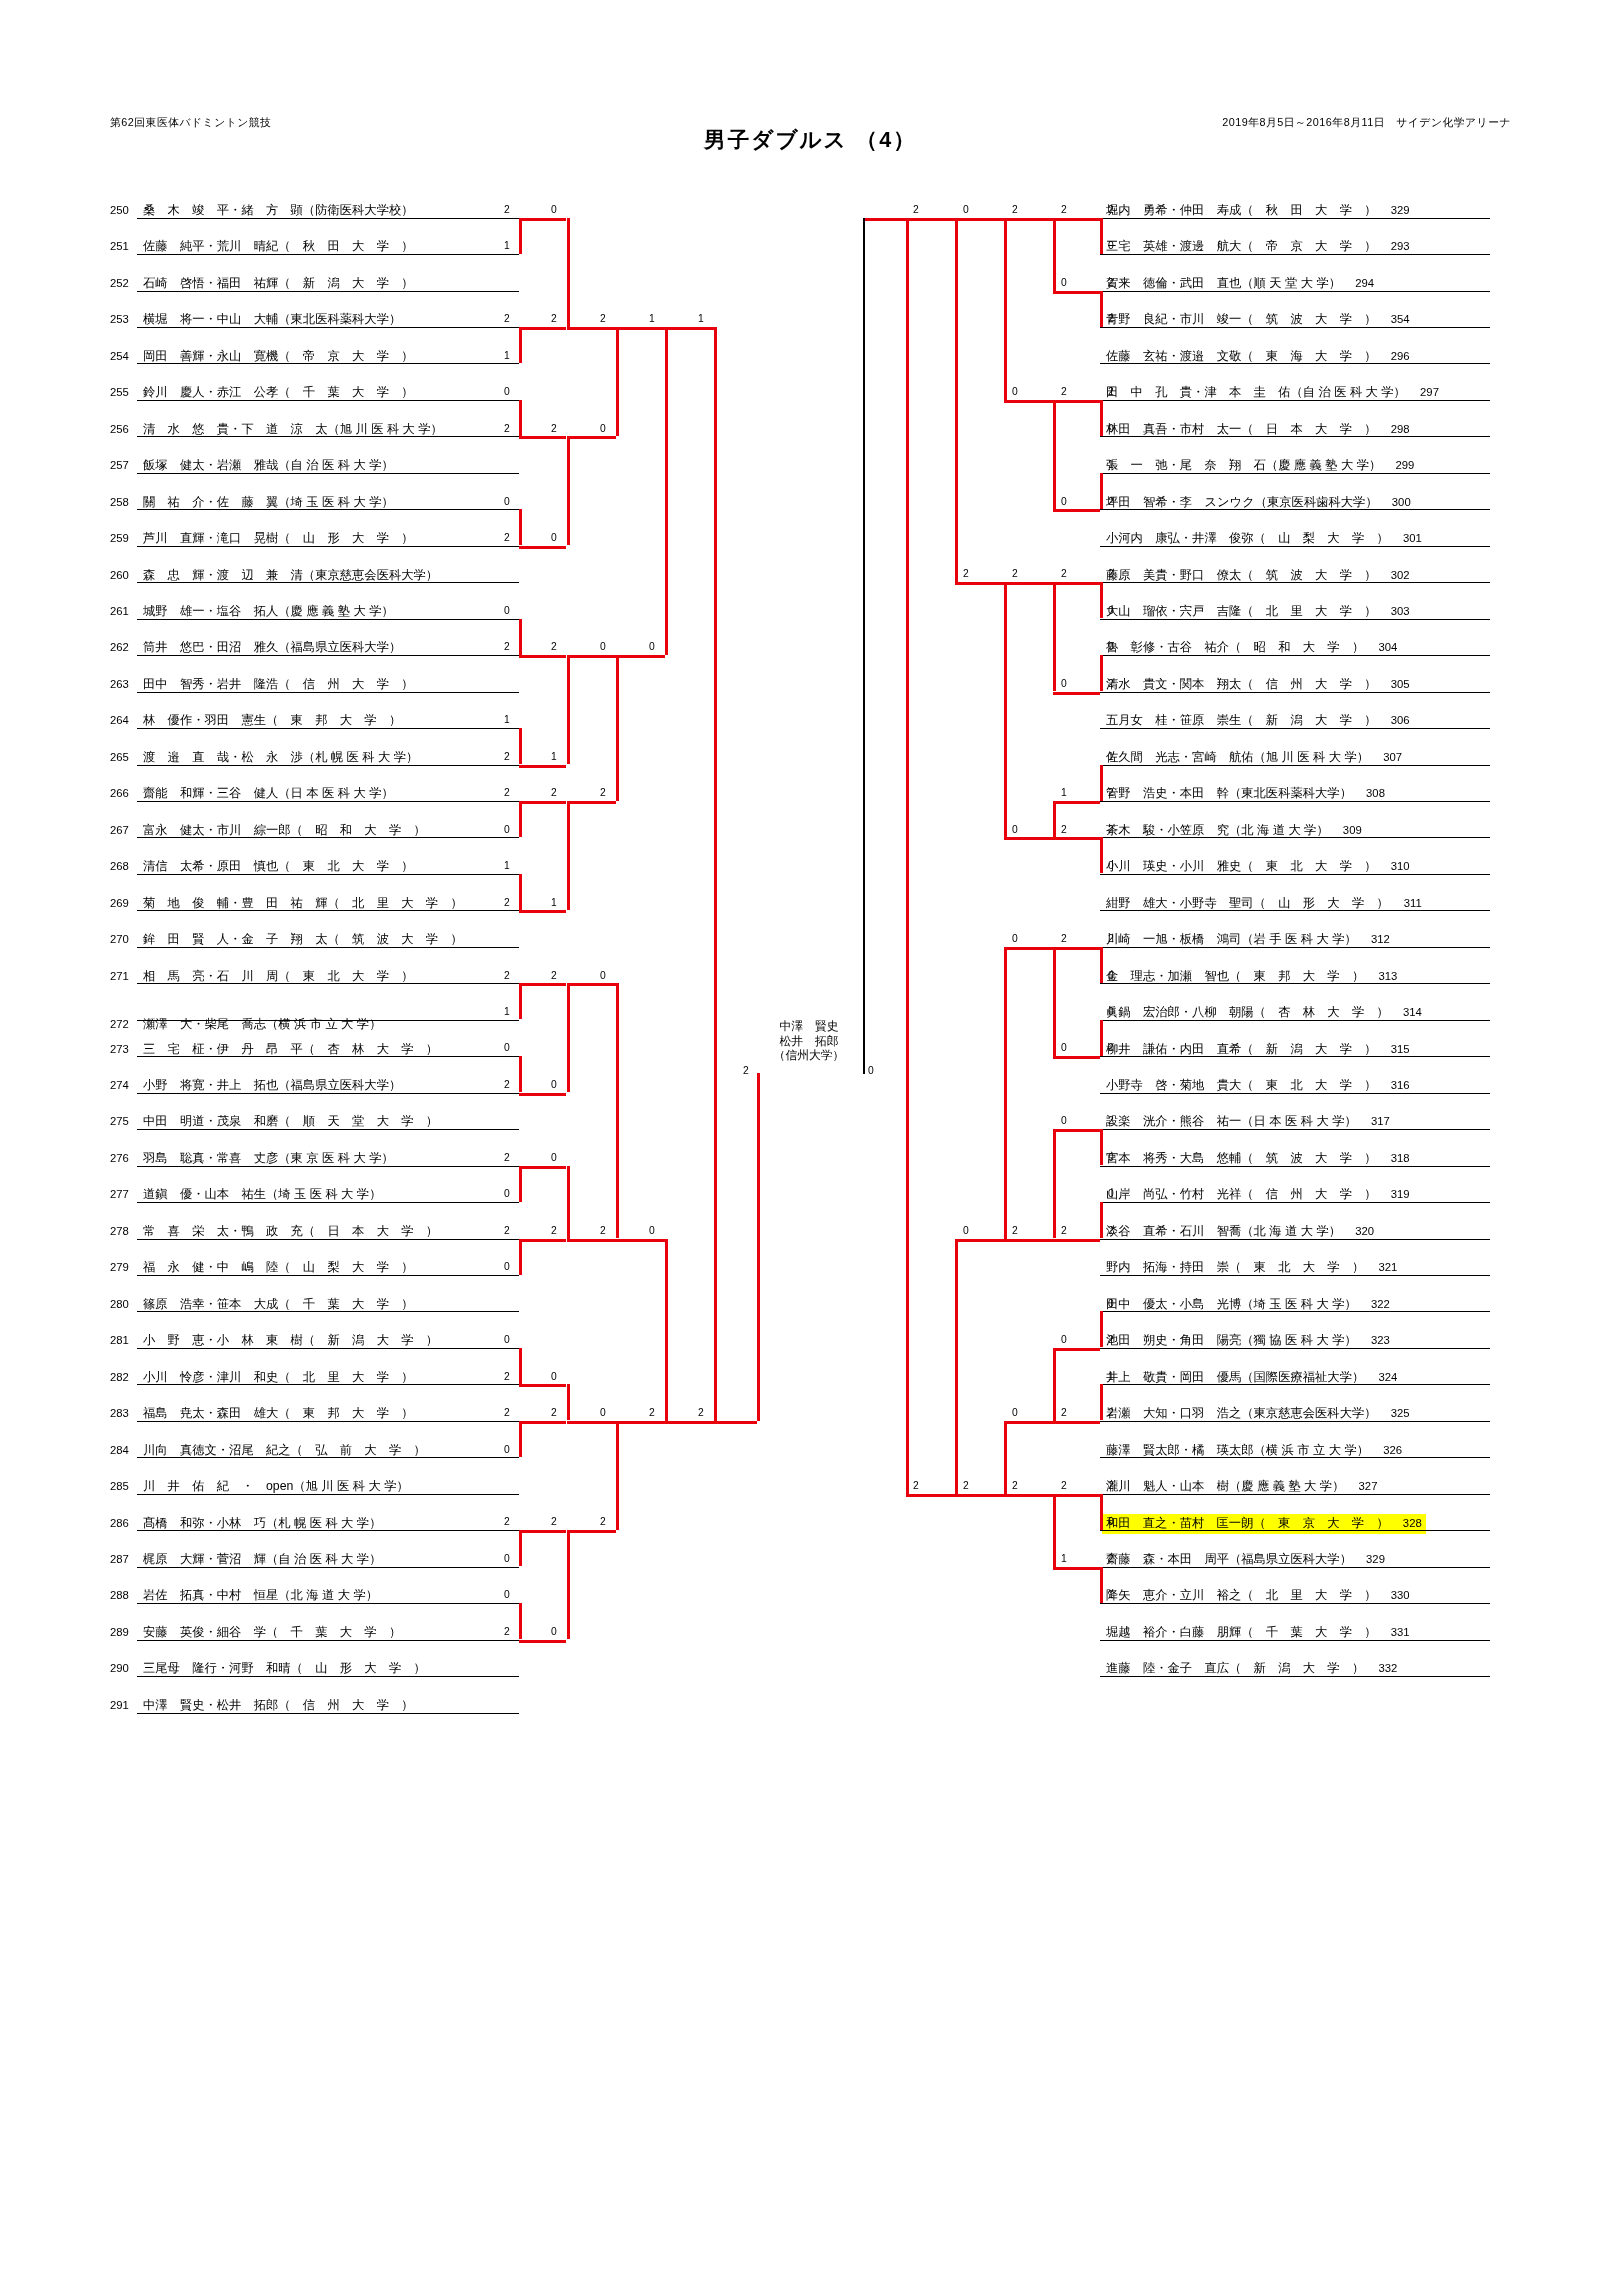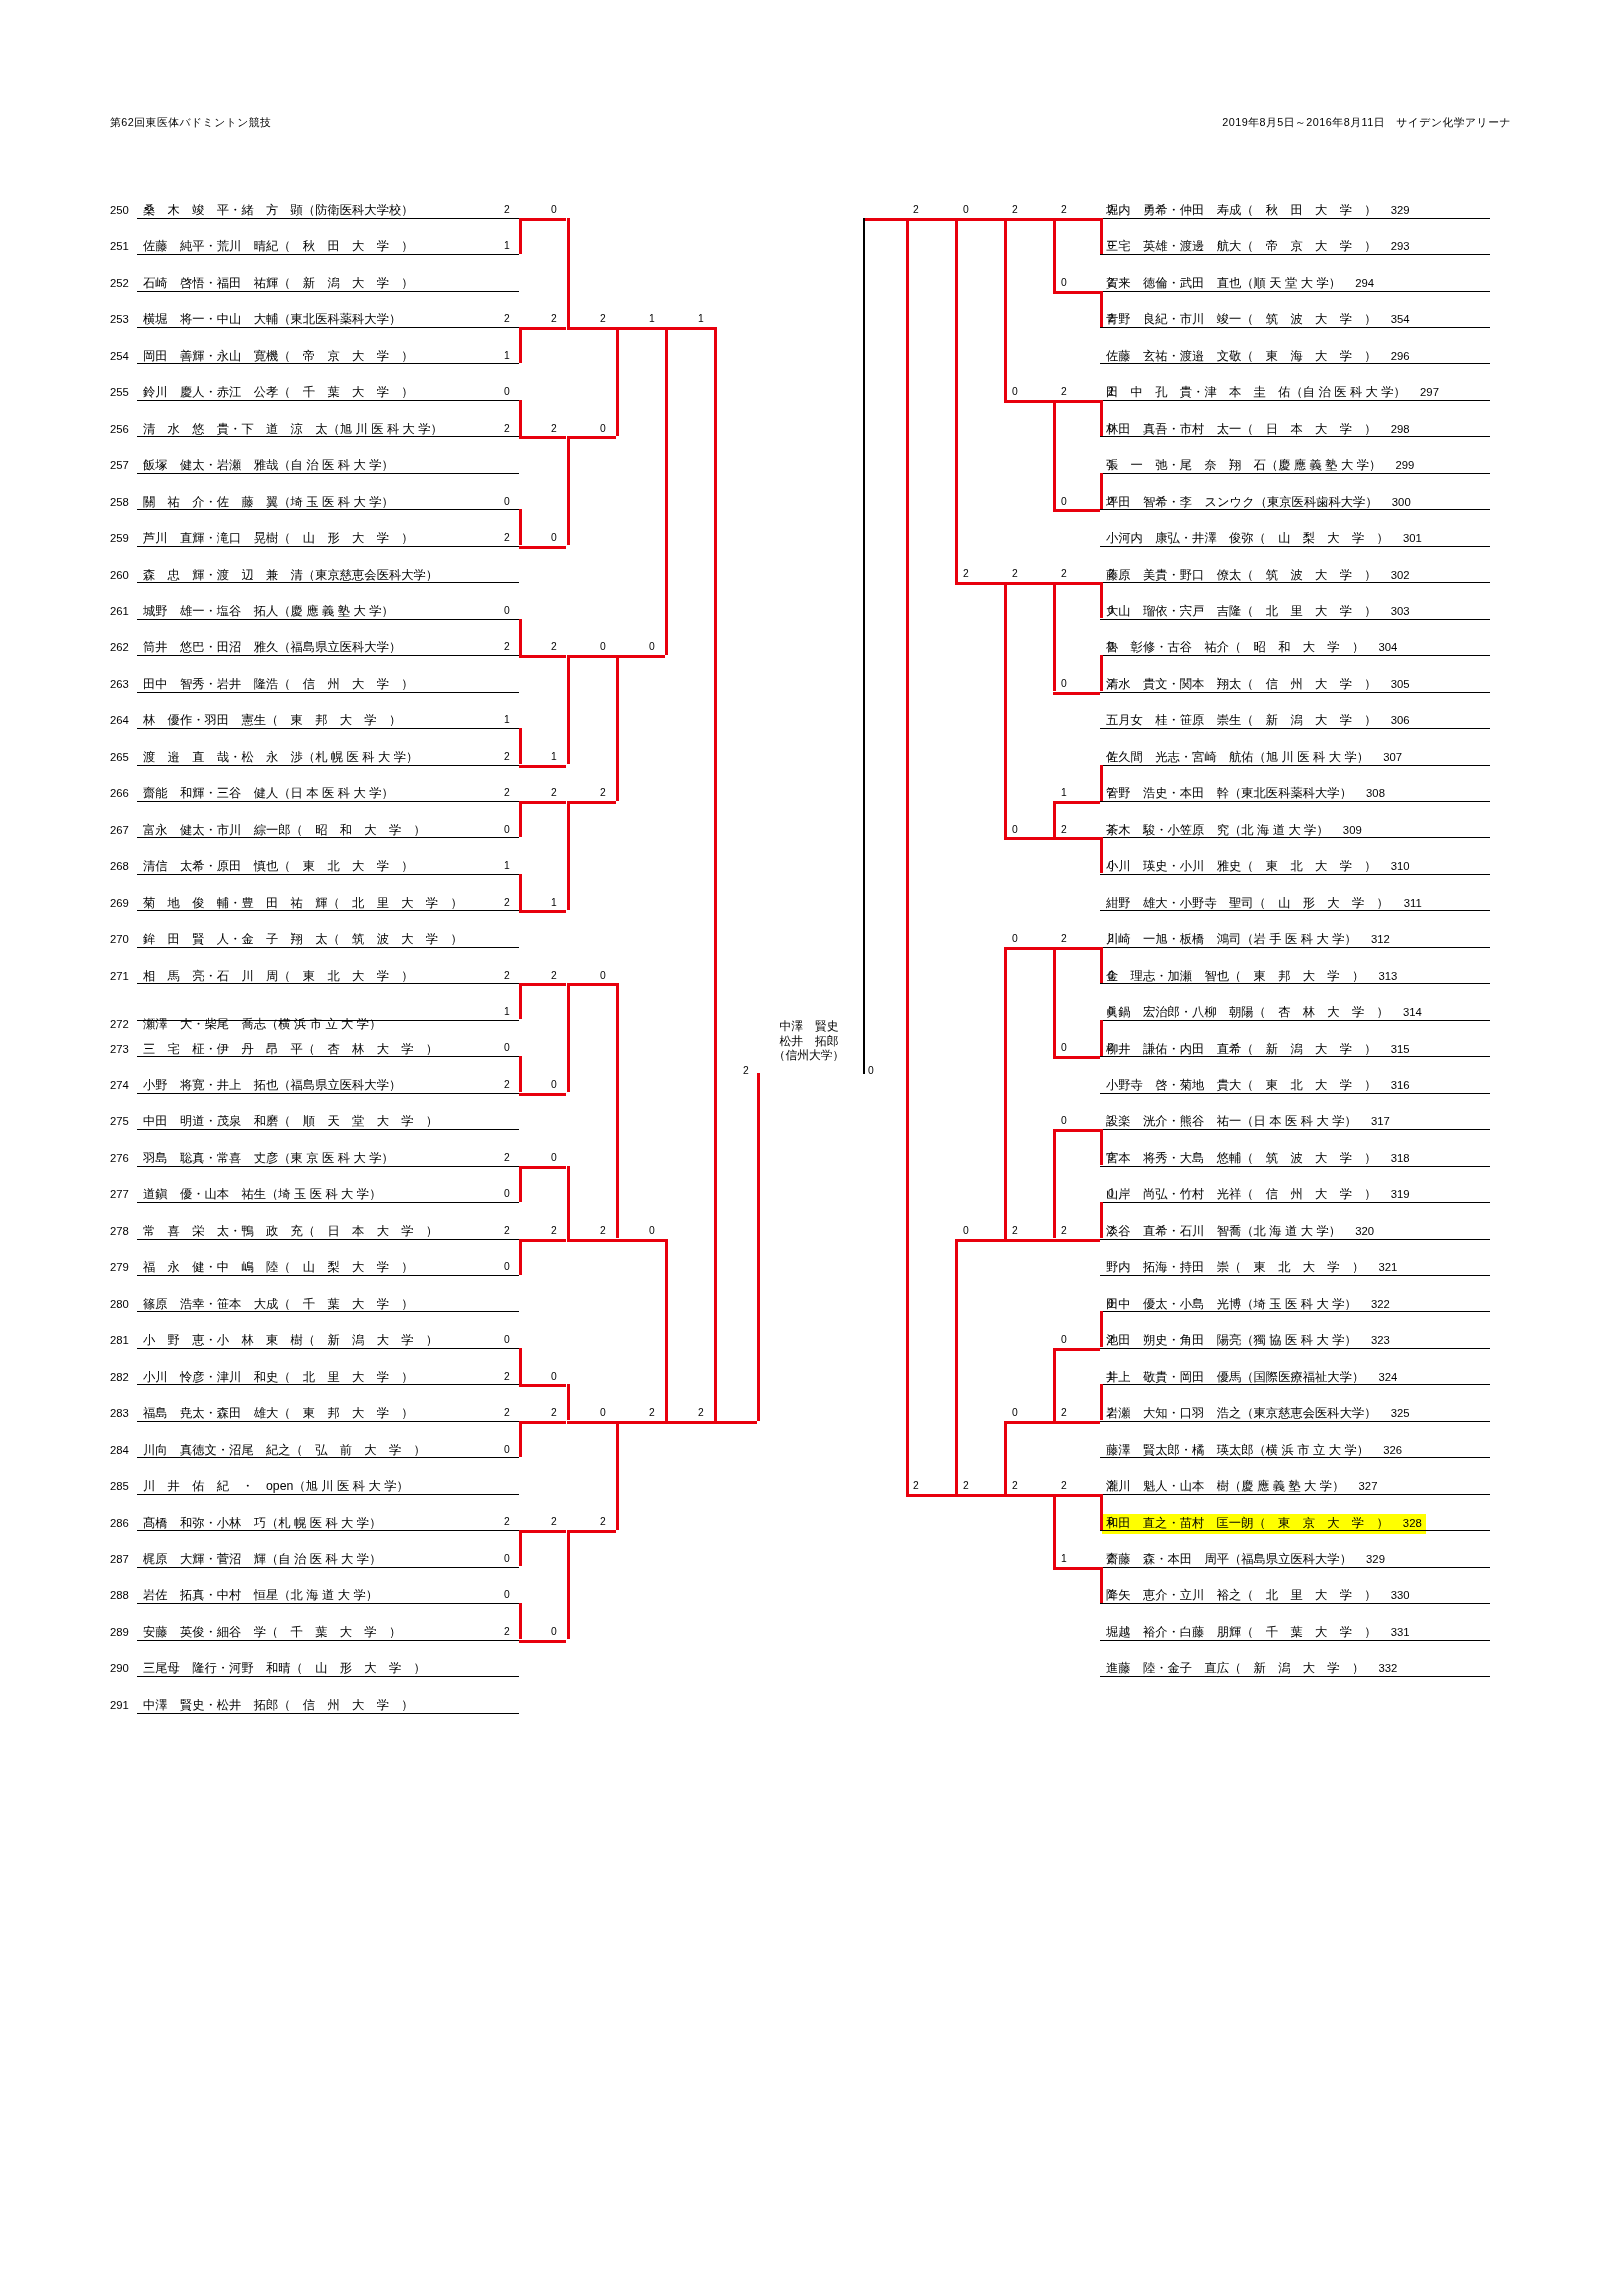--- a/index.html
+++ b/index.html
@@ -34,20 +34,21 @@
   
   .champ{position:absolute;text-align:center;font-size:11.8px;line-height:14.7px;}
 </style>
 </head>
 <body>
 
 <div class="page">
 
   <div class="hdr-left">第62回東医体バドミントン競技</div>
   <div class="hdr-right">2019年8月5日～2016年8月11日　サイデン化学アリーナ</div>
+  <div class="title">男子ダブルス （4）</div>
 
   <div class="champ" style="left:755px;top:1019px;width:108px;">
     <div>中澤　賢史</div>
     <div>松井　拓郎</div>
     <div>（信州大学）</div>
   </div>
 
   <div id="left-col">
       <div class="entry" style="left: 110px; top: 201px;"><span class="num">250</span><span class="nm">桑　木　竣　平・緒　方　顕（防衛医科大学校）</span></div>
       <div class="uline" style="left: 137px; top: 218px; width: 382px;"></div>

